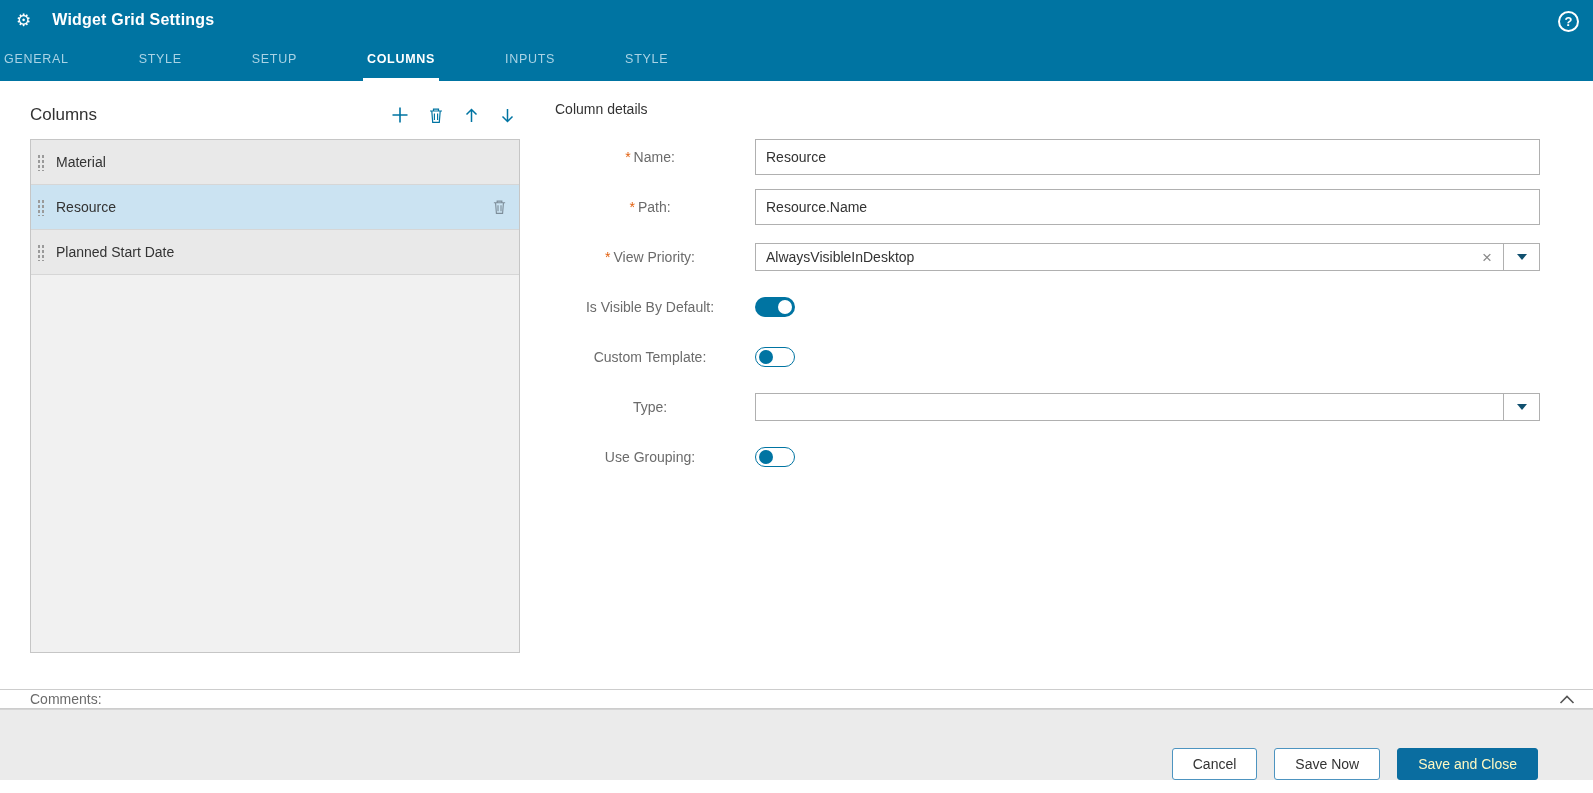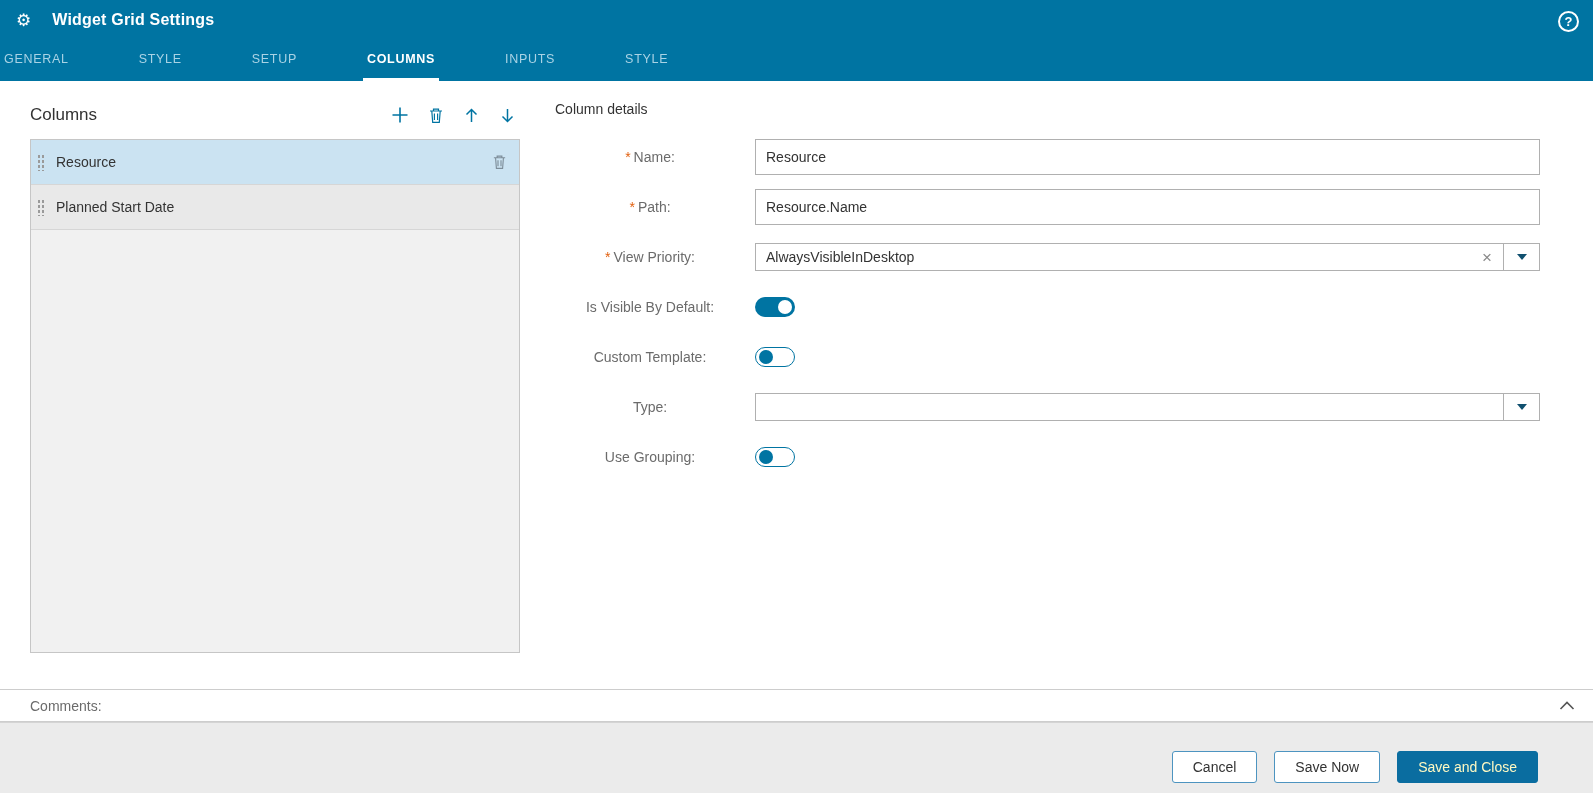--- a/index.html
+++ b/index.html
@@ -73,30 +73,30 @@
   .caret { width:0; height:0; border-left:5px solid transparent; border-right:5px solid transparent; border-top:6px solid #10506f; }
 
   .toggle { width:40px; height:20px; border-radius:11px; position:relative; cursor:pointer; }
   .toggle.on { background:#0074a2; }
   .toggle.on .knob { position:absolute; right:3px; top:3px; width:14px; height:14px; border-radius:50%; background:#fff; }
   .toggle.off { background:#fff; border:1px solid #0074a2; }
   .toggle.off .knob { position:absolute; left:3px; top:2px; width:14px; height:14px; border-radius:50%; background:#0074a2; }
 
   
   .comments {
-    height:33px; border-top:1px solid #cdcdcd; border-bottom:1px solid #cdcdcd;
+    height:20px; border-top:1px solid #cdcdcd; border-bottom:1px solid #cdcdcd;
     display:flex; align-items:center; justify-content:space-between;
     padding:0 18px 0 30px; color:#6b6b6b; font-size:14px; background:#fff;
   }
   .chevron { cursor:pointer; display:flex; color:#555; }
 
   
   .footer {
     height:71px; background:#ebebeb; border-top:1px solid #d4d4d4;
-    display:flex; justify-content:flex-end; align-items:center;
+    display:flex; justify-content:flex-end; align-items:flex-end;
     gap:17px; padding:17px 55px 0 0;
   }
   .btn { height:32px; padding:0 20px; font-size:14px; border-radius:3px; cursor:pointer; font-family:inherit; }
   .btn.secondary { background:#fff; border:1px solid #4d94c0; color:#333; }
   .btn.primary { background:#0a6da0; border:1px solid #0a6da0; color:#fef9c3; }
 
   svg { display:block; }
 </style>
 </head>
 <body>
@@ -140,20 +140,24 @@
         </span>
         <span class="tool">
           <svg width="17" height="17" viewBox="0 0 17 17">
               <path d="M8.5 2v12M3.5 9.5l5 5 5-5" stroke="currentColor" stroke-width="1.5" fill="none"></path>
             </svg>
         </span>
       </div>
     </div>
 
     <div class="list">
+      <div class="row">
+        <span class="grip"></span>
+        <span>Material</span>
+      </div>
       <div class="row selected">
         <span class="grip"></span>
         <span>Resource</span>
         <span class="row-trash">
           <svg width="15" height="16" viewBox="0 0 16 17">
               <path d="M2 4h12M5.5 4V2.2h5V4M3.8 4l.9 11.3h6.6L12.2 4M6.4 6.6v6.3M9.6 6.6v6.3" stroke="currentColor" stroke-width="1.2" fill="none"></path>
             </svg>
         </span>
       </div>
       <div class="row">

